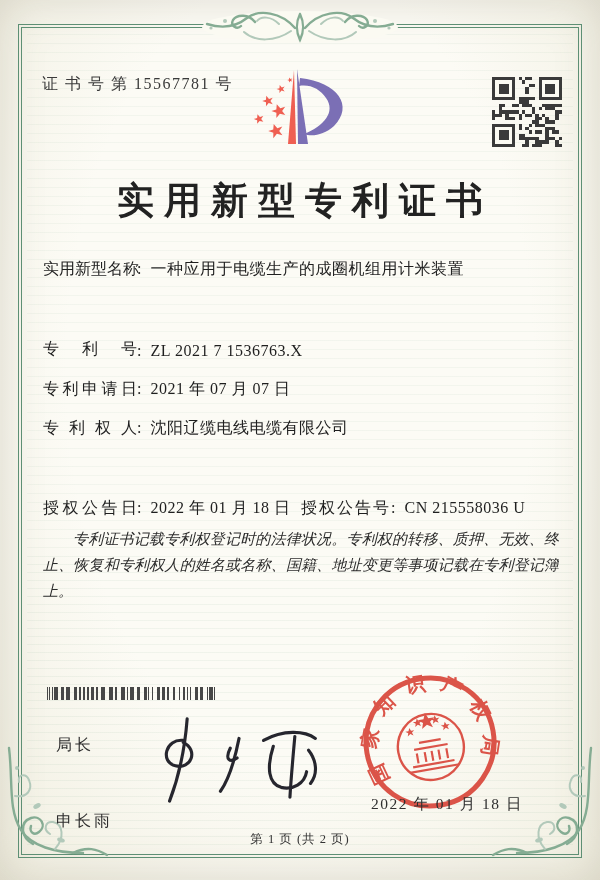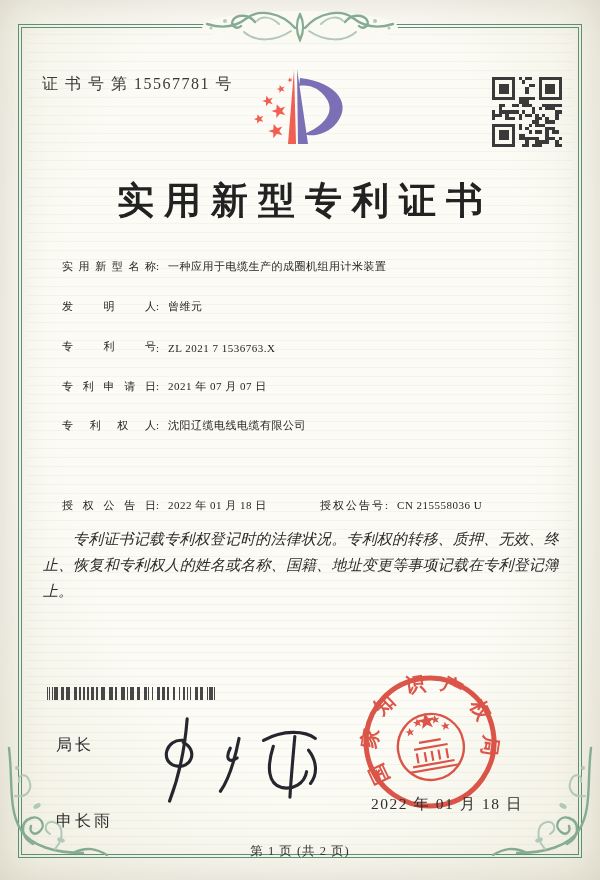--- a/index.html
+++ b/index.html
@@ -19,39 +19,39 @@
   .guilloche{position:absolute;left:27px;top:556px;width:546px;height:292px;
     background:repeating-linear-gradient(to bottom, rgba(118,164,134,.16) 0 1px, transparent 1px 8px);
     opacity:.55;}
   .guilloche2{position:absolute;left:27px;top:34px;width:546px;height:522px;
     background:repeating-linear-gradient(to bottom, rgba(118,164,134,.07) 0 1px, transparent 1px 9px);}
   .cert-no{position:absolute;left:42px;top:74px;font-size:16px;letter-spacing:1.5px;color:#3a3a3a;}
   .logo{position:absolute;left:250px;top:64px;width:106px;height:94px;}
   .qr{position:absolute;left:492px;top:77px;width:70px;height:70px;}
   .title{position:absolute;left:0;right:0;top:176px;text-align:center;
     font-size:37px;font-weight:600;letter-spacing:10px;text-indent:10px;color:#222;}
-  .row{position:absolute;left:43px;font-size:11px;white-space:nowrap;color:#1f1f1f;margin-left:19px;}
+  .row{position:absolute;left:43px;font-size:16px;white-space:nowrap;color:#1f1f1f;}
   .row .lbl{display:inline-block;width:94px;text-align:justify;text-align-last:justify;vertical-align:bottom;}
   .row .colon{display:inline-block;margin-right:9px;}
   .row .val{letter-spacing:.5px;}
   .pair2{position:absolute;left:258px;top:0;white-space:nowrap;}
   .pair2 .lbl2{letter-spacing:2px;}
   .paras{position:absolute;left:43px;top:526px;width:516px;height:132px;overflow:hidden;
     font-size:15px;line-height:26px;text-align:justify;font-style:italic;color:#2b2b2b;}
   .paras p{margin:0;text-indent:2em;}
   .barcode{position:absolute;left:47px;top:687px;width:168px;height:13px;}
   .signer-title{position:absolute;left:56px;top:735px;font-size:16px;letter-spacing:3px;
     font-family:"Liberation Sans","DejaVu Sans",sans-serif;color:#2e2e2e;}
   .signer-name{position:absolute;left:56px;top:763px;font-size:16px;letter-spacing:3px;
     font-family:"Liberation Sans","DejaVu Sans",sans-serif;color:#2e2e2e;margin-top:48px;}
   .signature{position:absolute;left:148px;top:710px;width:186px;height:96px;}
   .seal{position:absolute;left:347px;top:659px;width:166px;height:166px;opacity:.92;}
   .seal-date{position:absolute;left:371px;top:794px;font-size:15.5px;letter-spacing:1.5px;color:#2f2f2f;}
   .footer{position:absolute;left:0;right:0;top:831px;text-align:center;font-size:12.5px;
-    letter-spacing:1px;color:#333;margin-top:12px;}
+    letter-spacing:1px;color:#333;}
   .orn-top{position:absolute;left:193px;top:2px;width:214px;height:48px;}
   .orn-corner{position:absolute;top:746px;width:116px;height:112px;}
   .orn-bl{left:3px;}
   .orn-br{left:481px;transform:scaleX(-1);}
   .stk{stroke:var(--ornament-green);fill:none;stroke-width:2.4;stroke-linecap:round;}
   .stk-light{stroke:var(--ornament-green-light);fill:none;stroke-width:2;stroke-linecap:round;}
   .leaf{fill:var(--ornament-green-light);}
   .seal-stroke{stroke:var(--seal-red);fill:none;}
   .seal-fill{fill:var(--seal-red);}
   .seal-text{fill:var(--seal-red);font-size:20px;font-weight:bold;letter-spacing:13px;
@@ -256,23 +256,20 @@
       <rect x="6" y="10" width="1" height="1" class="qr-ink"></rect>
       <rect x="12" y="6" width="1" height="1" class="qr-ink"></rect>
       <rect x="6" y="12" width="1" height="1" class="qr-ink"></rect>
     </svg>
 
   <div class="title">实用新型专利证书</div>
 
   <div class="row" style="top:259px">
     <span class="lbl">实用新型名称</span><span class="colon">:</span><span class="val">一种应用于电缆生产的成圈机组用计米装置</span>
   </div>
-  <div class="row" style="top:299px">
-    <span class="lbl">发明人</span><span class="colon">:</span><span class="val">曾维元</span>
-  </div>
   <div class="row" style="top:339px">
     <span class="lbl">专利号</span><span class="colon">:</span><span class="val">ZL 2021 7 1536763.X</span>
   </div>
   <div class="row" style="top:379px">
     <span class="lbl">专利申请日</span><span class="colon">:</span><span class="val">2021 年 07 月 07 日</span>
   </div>
   <div class="row" style="top:418px">
     <span class="lbl">专利权人</span><span class="colon">:</span><span class="val">沈阳辽缆电线电缆有限公司</span>
   </div>
   <div class="row" style="top:498px">

